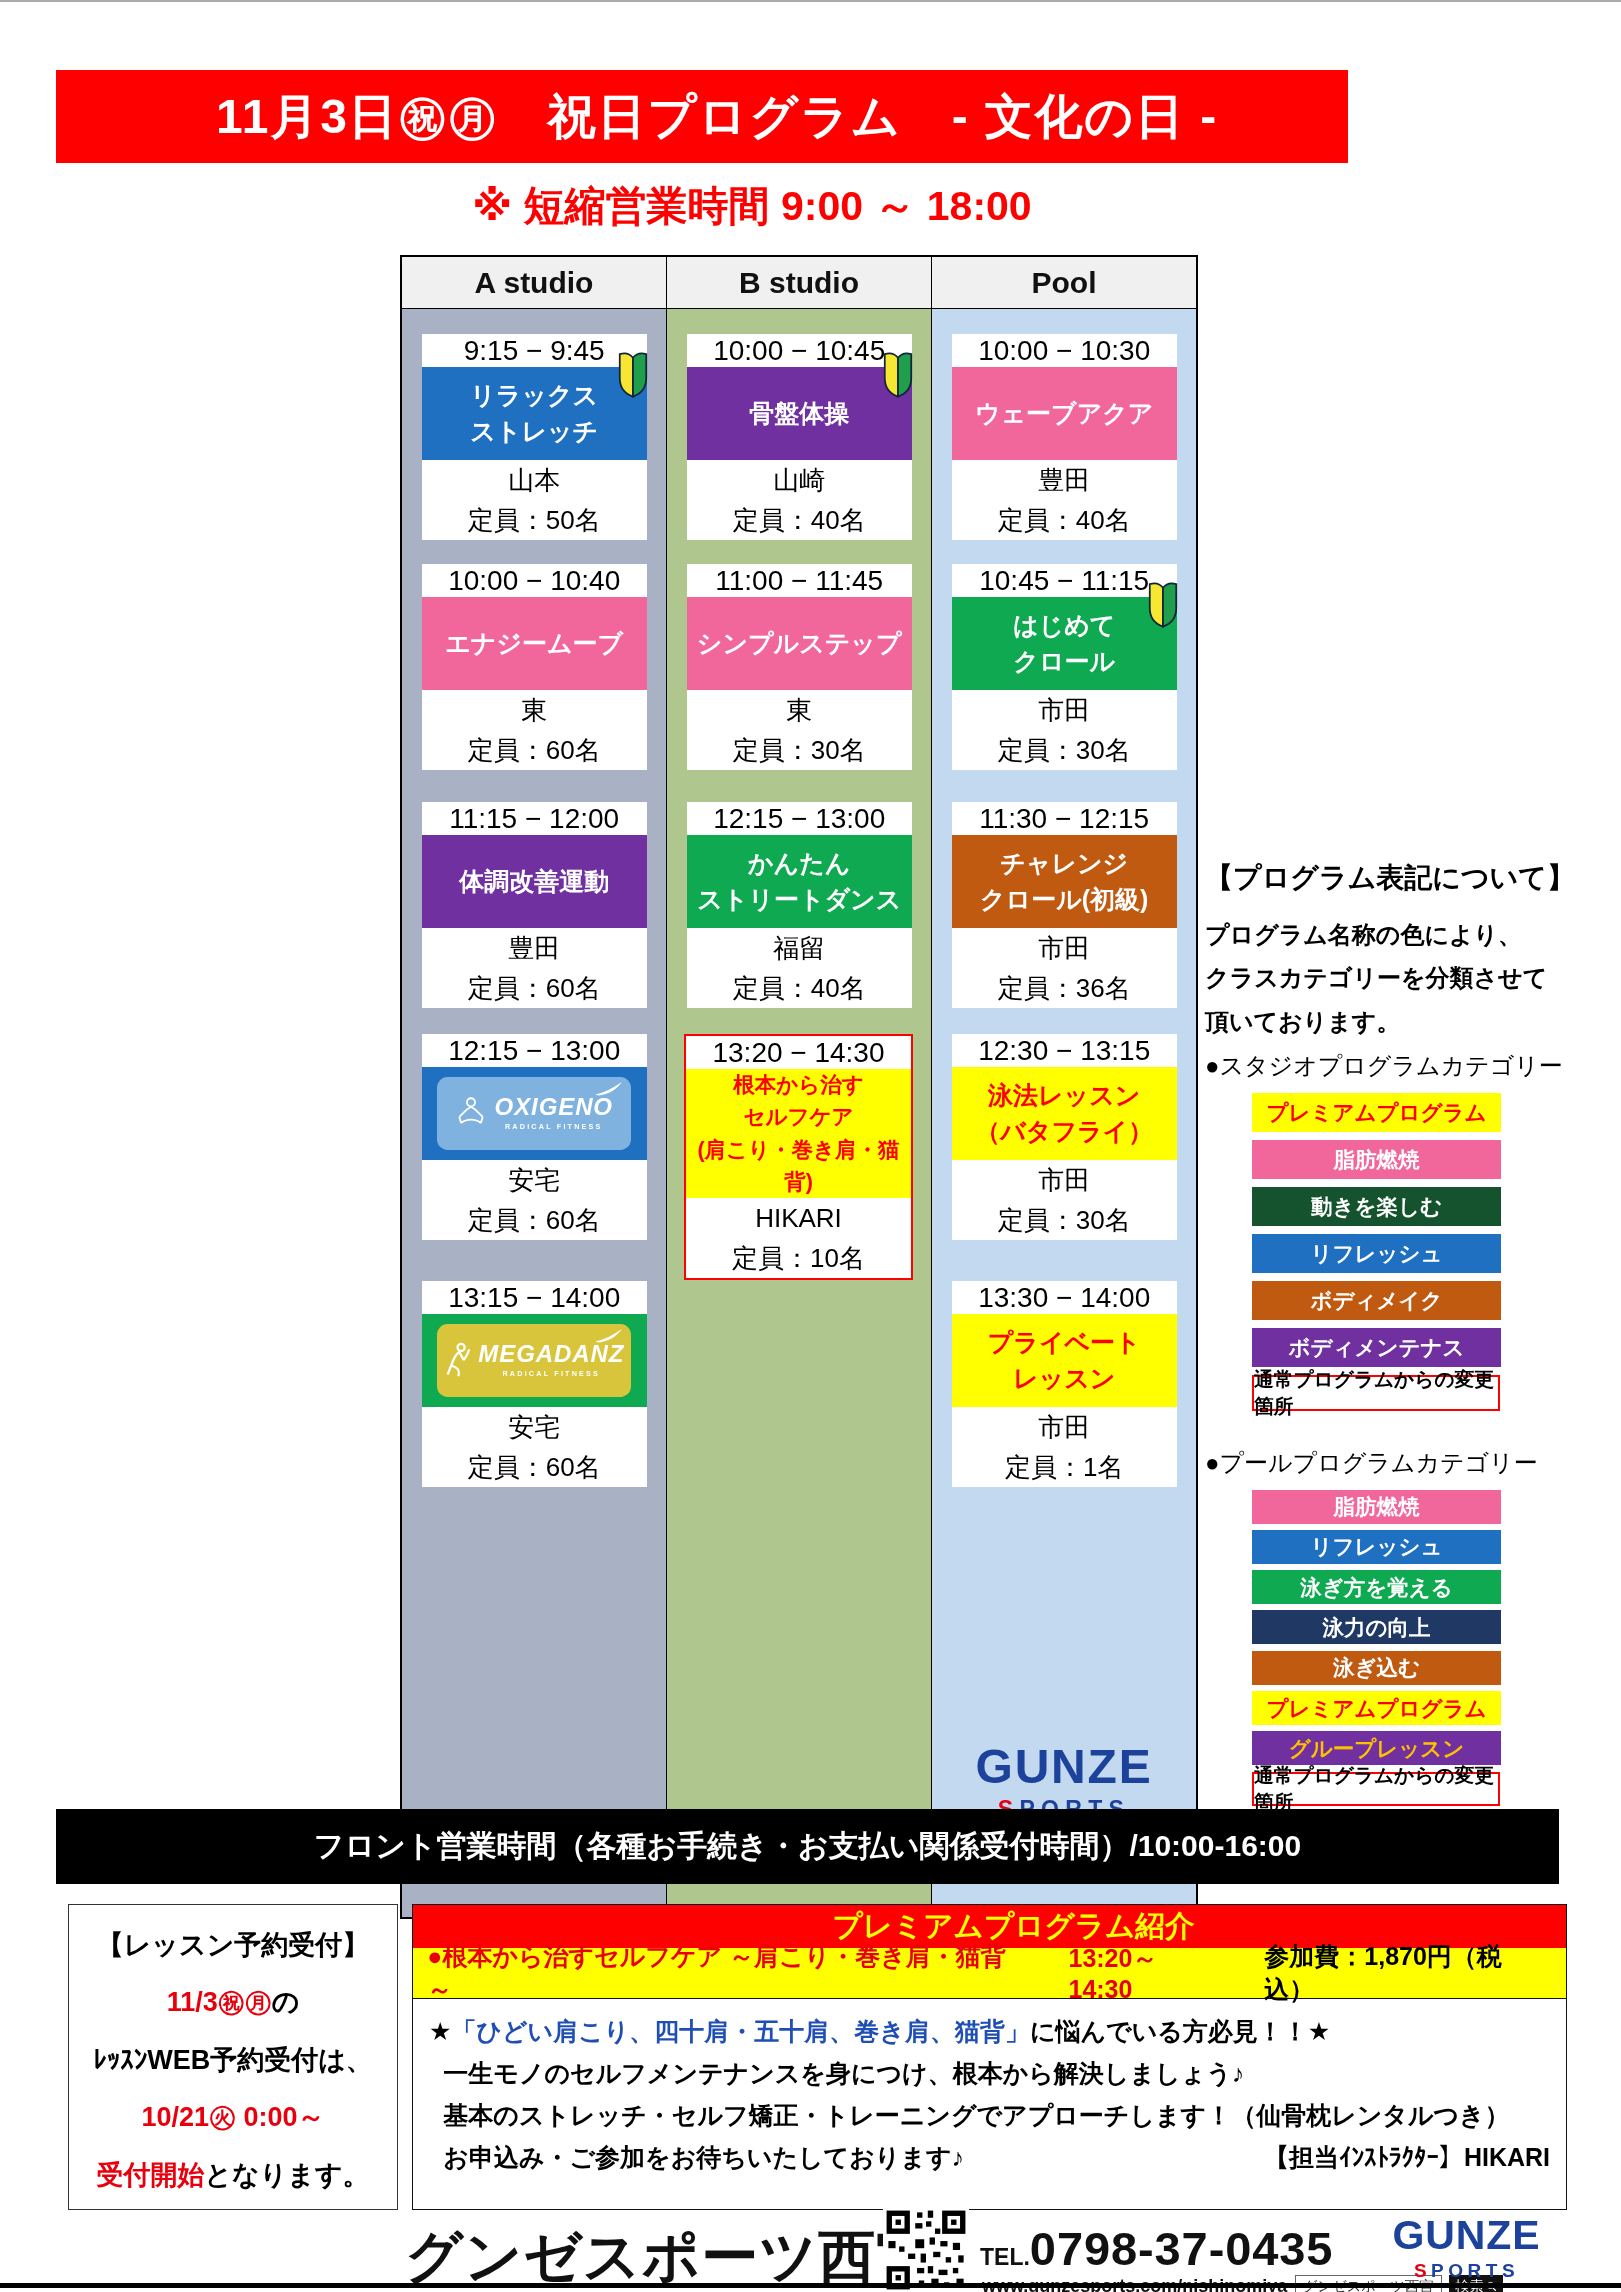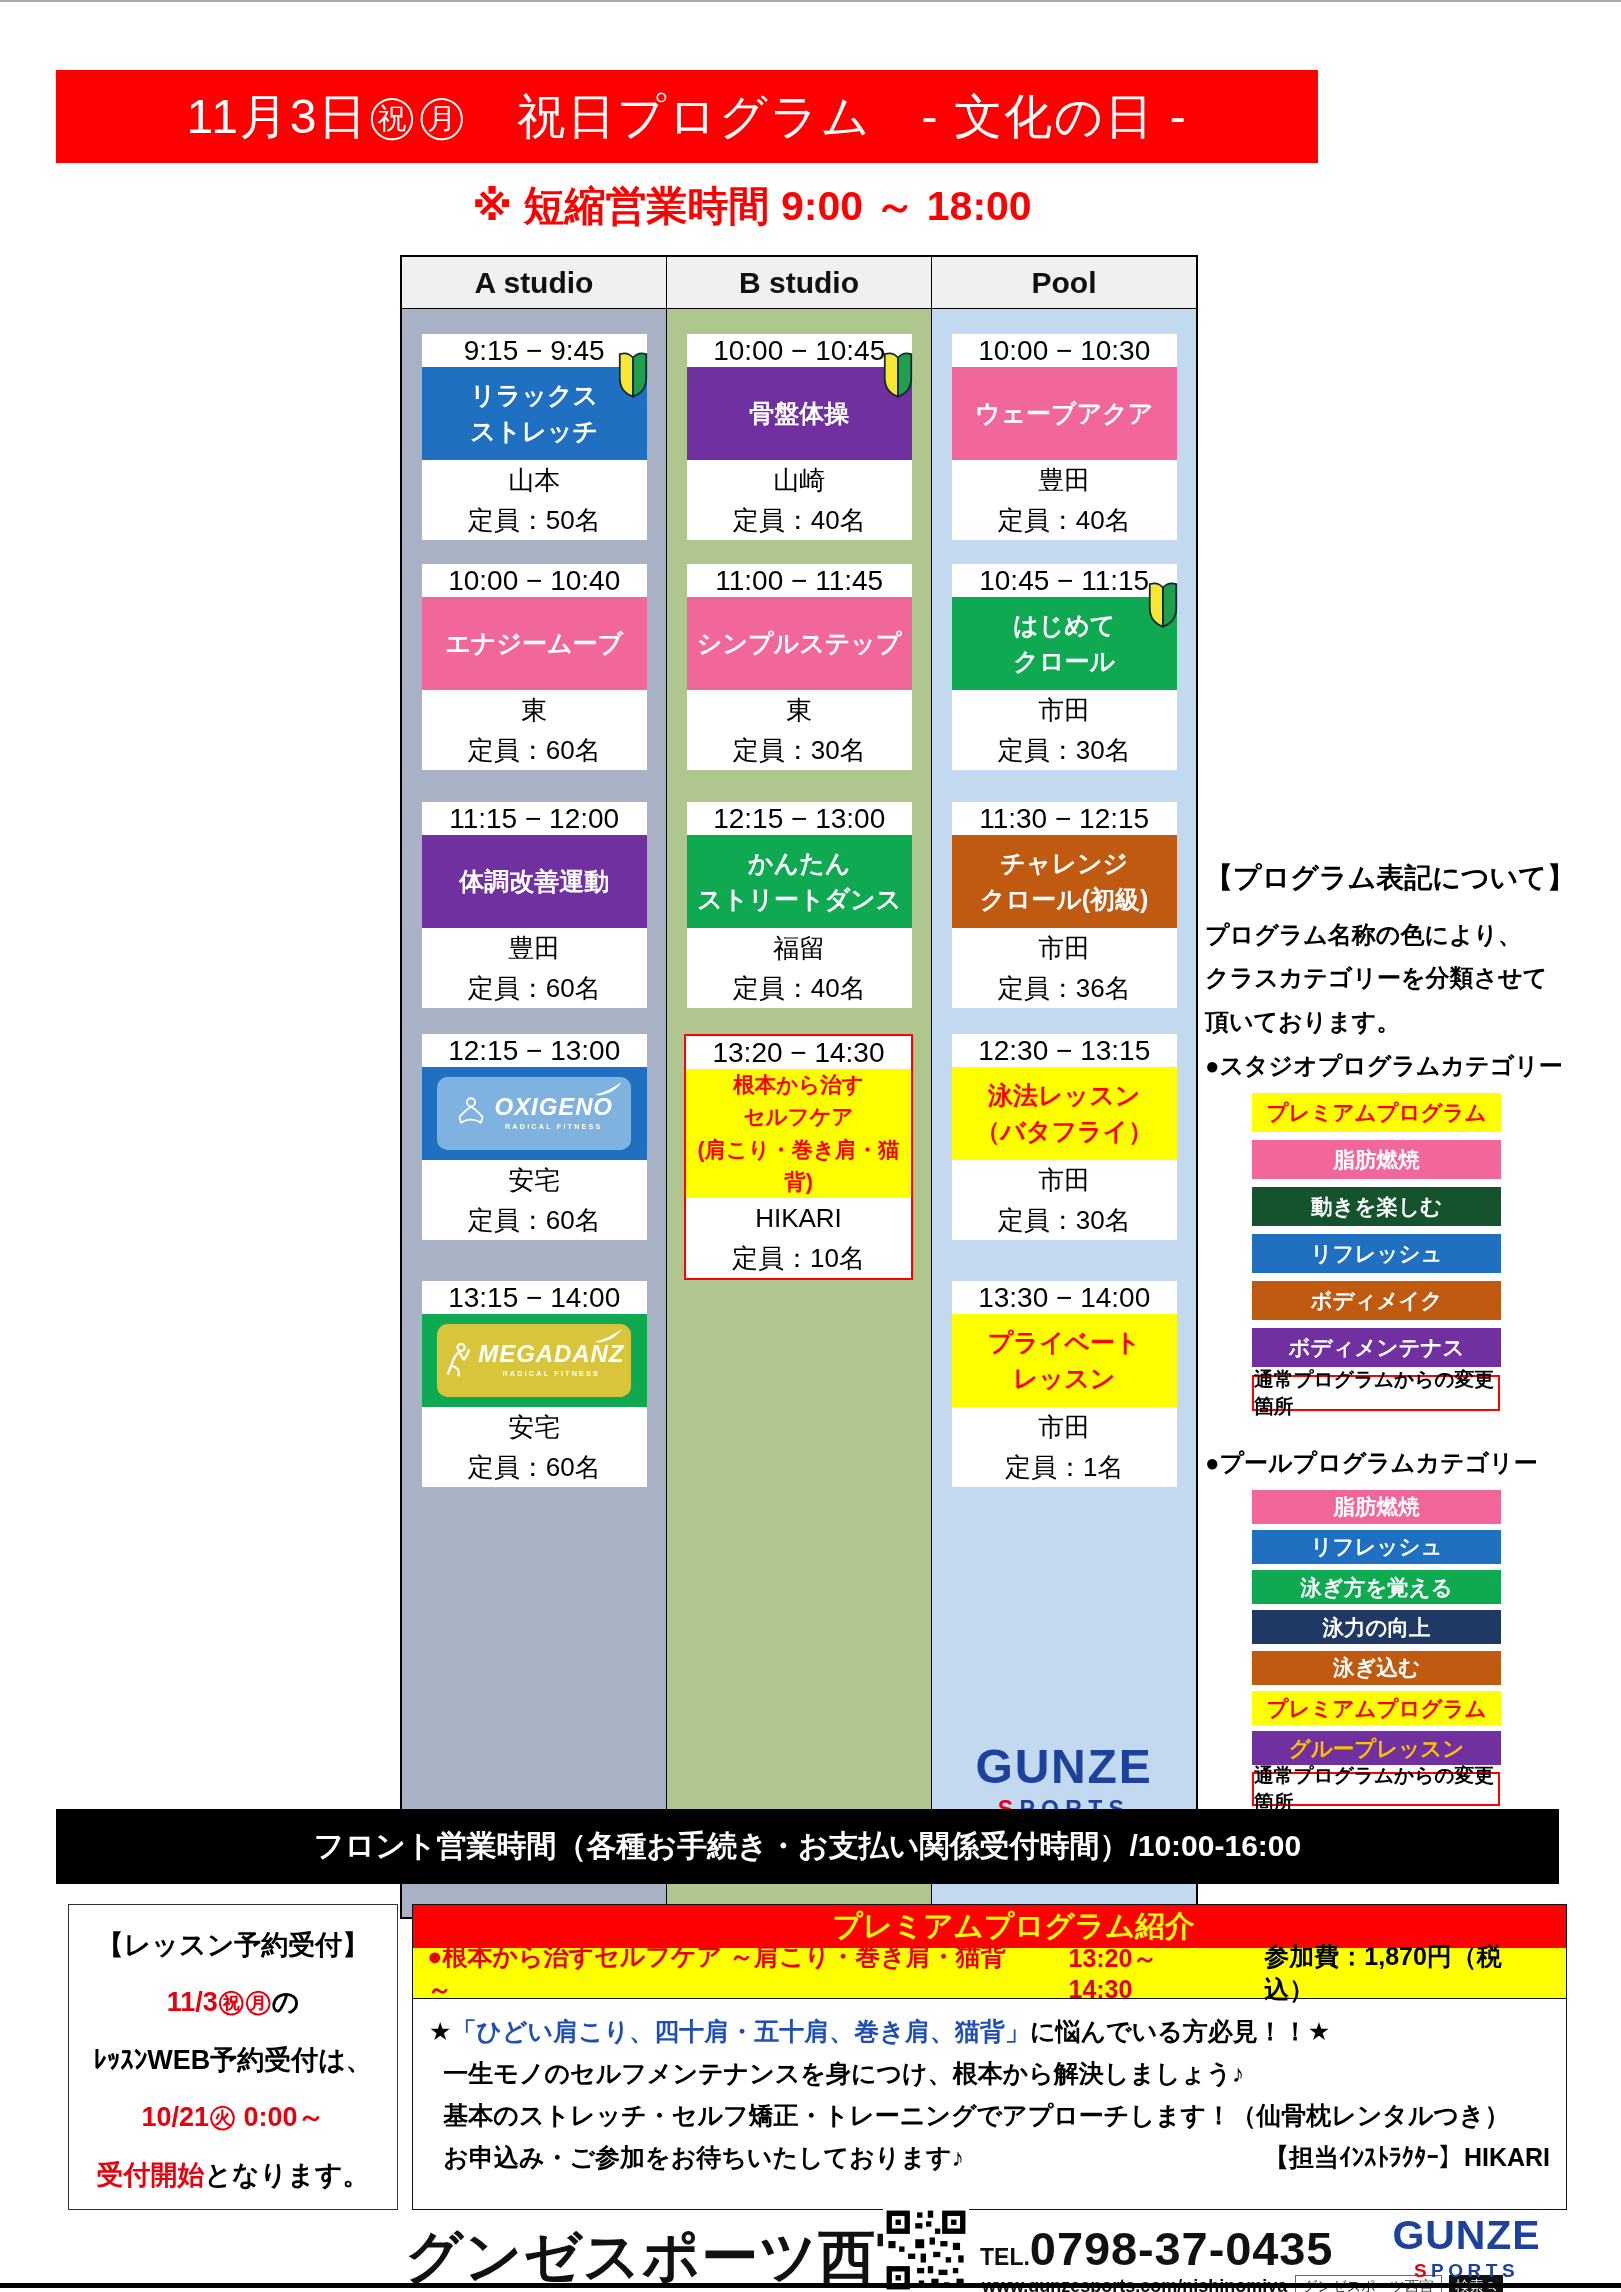--- a/index.html
+++ b/index.html
@@ -3,21 +3,21 @@
 <meta charset="utf-8">
 <style>
   html,body{margin:0;padding:0;}
   body{font-family:"Liberation Sans","DejaVu Sans",sans-serif;background:#fff;}
   #page{position:relative;width:1621px;height:2293px;background:#fff;overflow:hidden;}
   .toprule{position:absolute;left:0;top:0;width:1621px;height:1.8px;background:#aaa;}
   .botrule{position:absolute;left:0;top:2283px;width:1621px;height:5.4px;background:#000;}
 
   
   .banner{position:absolute;left:56px;top:70px;width:1262px;height:93px;background:#FE0000;
-          color:#fff;font-size:48px;font-weight:normal;text-align:center;line-height:93px;letter-spacing:1.8px;}
+          color:#fff;font-size:48px;font-weight:bold;text-align:center;line-height:93px;letter-spacing:1.8px;padding-left:30px;}
   .hours{position:absolute;left:304px;top:179px;width:896px;text-align:center;
          color:#FE0000;font-size:41px;font-weight:bold;}
 
   
   .table{position:absolute;left:400px;top:255px;display:flex;border:2.7px solid #000;}
   .col{width:264px;}
   .col + .col{border-left:1.8px solid #000;}
   .col-head{height:51px;background:#F0F0F0;border-bottom:1.8px solid #000;display:flex;align-items:center;justify-content:center;
             font-size:30px;font-weight:bold;color:#111;}
   .col-body{position:relative;height:1608px;}
@@ -41,21 +41,21 @@
 
   .pool-logo{position:absolute;left:0;top:1433px;width:100%;text-align:center;}
   .pool-logo .gz{font-size:48px;font-weight:bold;color:#1C429C;letter-spacing:1.8px;line-height:1.05;}
   .pool-logo .sp{font-size:23px;font-weight:bold;color:#1C429C;letter-spacing:6.3px;margin-top:3.6px;}
   .s-red{color:#E60012;}
 
   
   .legend{position:absolute;left:1205px;top:831px;width:376px;color:#000;}
   .lg-title{font-size:28px;font-weight:bold;margin-bottom:21.5px;margin-top:28px;}
   .lg-line{font-size:24px;font-weight:bold;margin-bottom:11.6px;}
-  .lg-sub{font-size:24px;font-weight:bold;margin-top:12.5px;}
+  .lg-sub{font-size:24px;font-weight:normal;margin-top:12.5px;}
   .lg-sub2{margin-top:36px;}
   #studio-bars{margin-top:10.7px;}
   #pool-bars{margin-top:10.7px;}
   .lbar{width:249px;margin:0 0 8px 47px;height:39px;display:flex;align-items:center;justify-content:center;
         font-size:21.5px;font-weight:bold;}
   #pool-bars .lbar{height:34px;margin-bottom:6.3px;}
   .lbar.lred{border:2.7px solid #F00;height:32px;width:244px;font-size:19.7px;}
   #pool-bars .lbar.lred{height:30px;}
 
   

